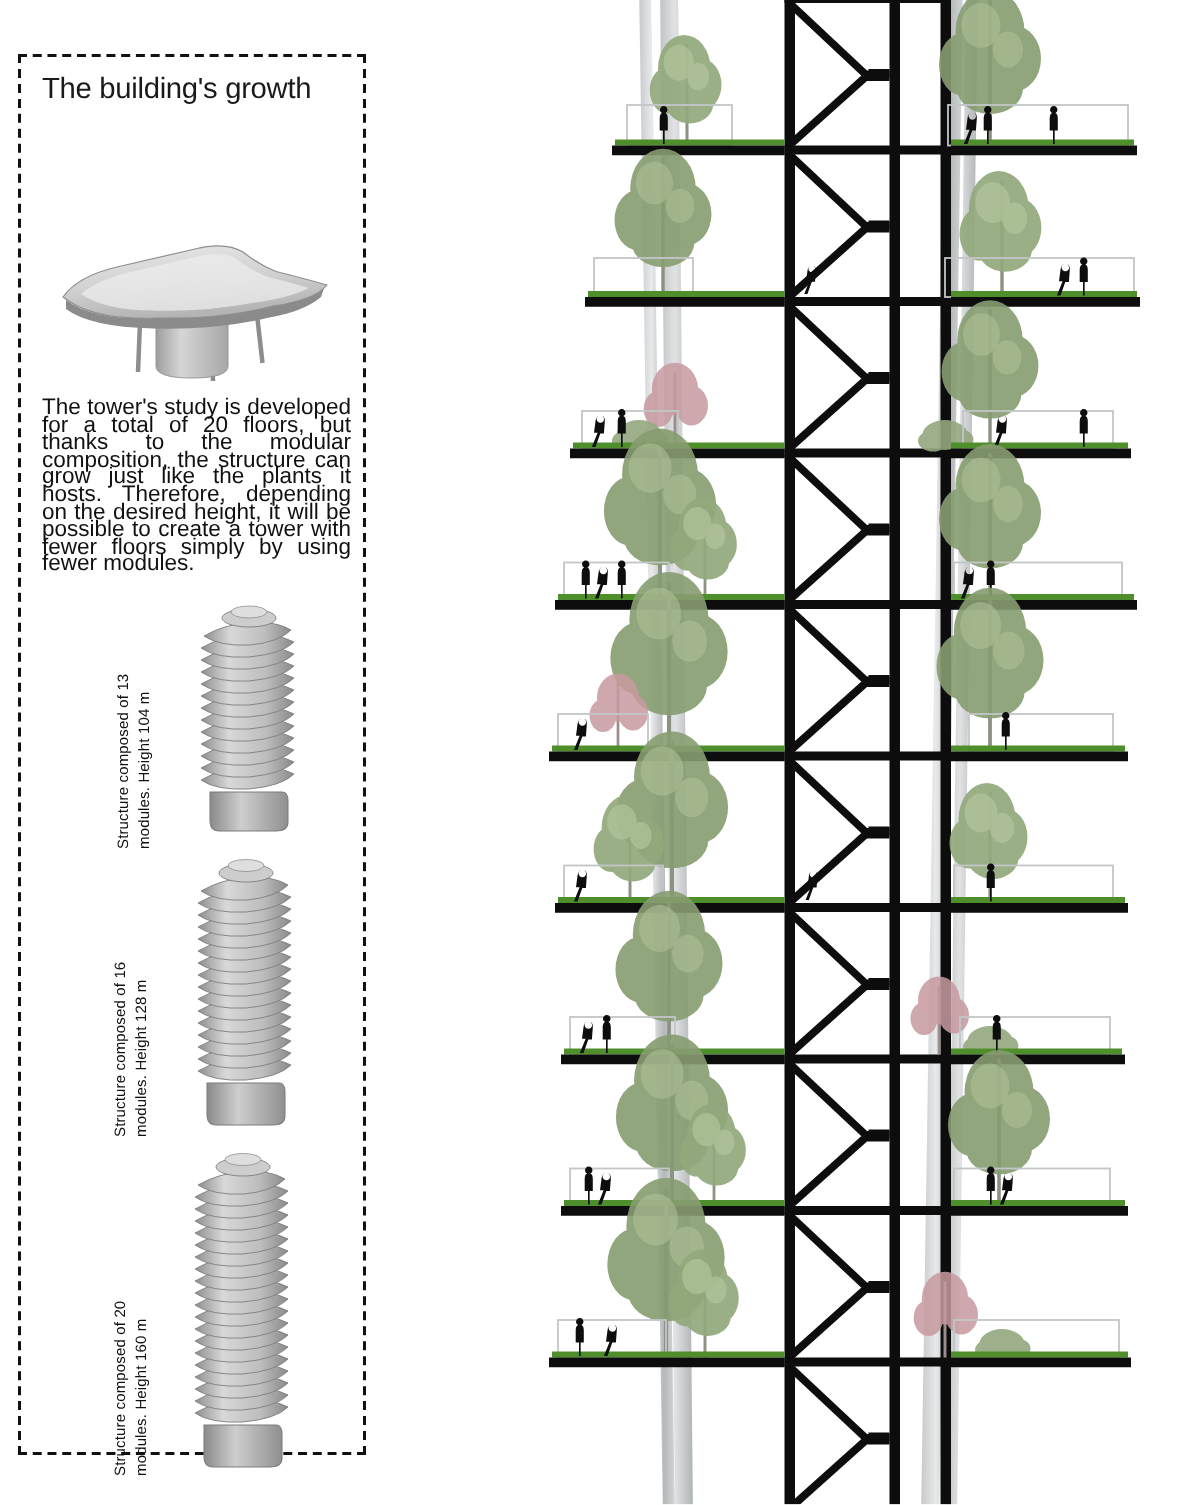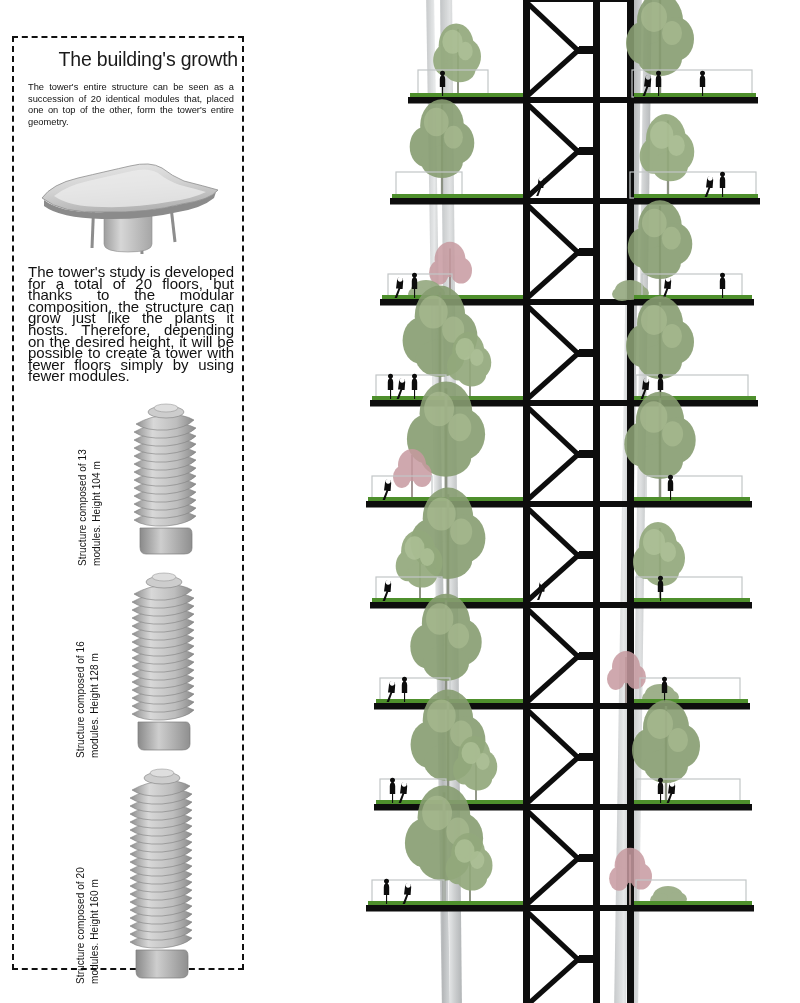--- a/index.html
+++ b/index.html
@@ -3,21 +3,21 @@
 <meta charset="utf-8">
 <style>
   html,body{margin:0;padding:0;background:#ffffff;}
   body{width:800px;height:1003px;position:relative;overflow:hidden;
        font-family:"Liberation Sans",sans-serif;color:#111;}
 
   
   #info-panel{position:absolute;left:12px;top:36px;width:232px;height:934px;
     border:2px dashed #111;box-sizing:border-box;background:#fff;}
   #panel-title{position:absolute;left:14px;top:10px;width:210px;
-    font-size:19.5px;font-weight:400;letter-spacing:-0.2px;color:#1a1a1a;text-align:right;}
+    font-size:19.5px;font-weight:400;letter-spacing:-0.2px;color:#1a1a1a;}
   #panel-para-1{position:absolute;left:14px;top:44px;width:206px;
     font-size:9.3px;line-height:11.6px;text-align:justify;color:#111;}
   #panel-para-2{position:absolute;left:14px;top:228px;width:206px;
     font-size:15px;line-height:11.6px;text-align:justify;color:#111;}
 
   
   #module-render{position:absolute;left:18px;top:118px;width:196px;height:100px;}
 
   
   .tower-block{position:absolute;}
@@ -29,21 +29,20 @@
   #section{position:absolute;left:330px;top:0;width:470px;height:1003px;overflow:hidden;}
   #section svg{display:block;}
 </style>
 </head>
 <body>
 
 <div id="info-panel">
 
   <div id="panel-title">The building's growth</div>
 
-  <div id="panel-para-1">The tower's entire structure can be seen as a succession of 20 identical modules that, placed one on top of the other, form the tower's entire geometry.</div>
 
   <div id="module-render">
     <svg width="196" height="100" viewBox="0 0 196 100">
       <defs>
         <linearGradient id="slabTop" x1="0" y1="0" x2="0.3" y2="1">
           <stop offset="0%" stop-color="#e8e8e8"></stop>
           <stop offset="55%" stop-color="#d2d2d2"></stop>
           <stop offset="100%" stop-color="#b4b4b4"></stop>
         </linearGradient>
         <linearGradient id="slabEdge" x1="0" y1="0" x2="0" y2="1">

